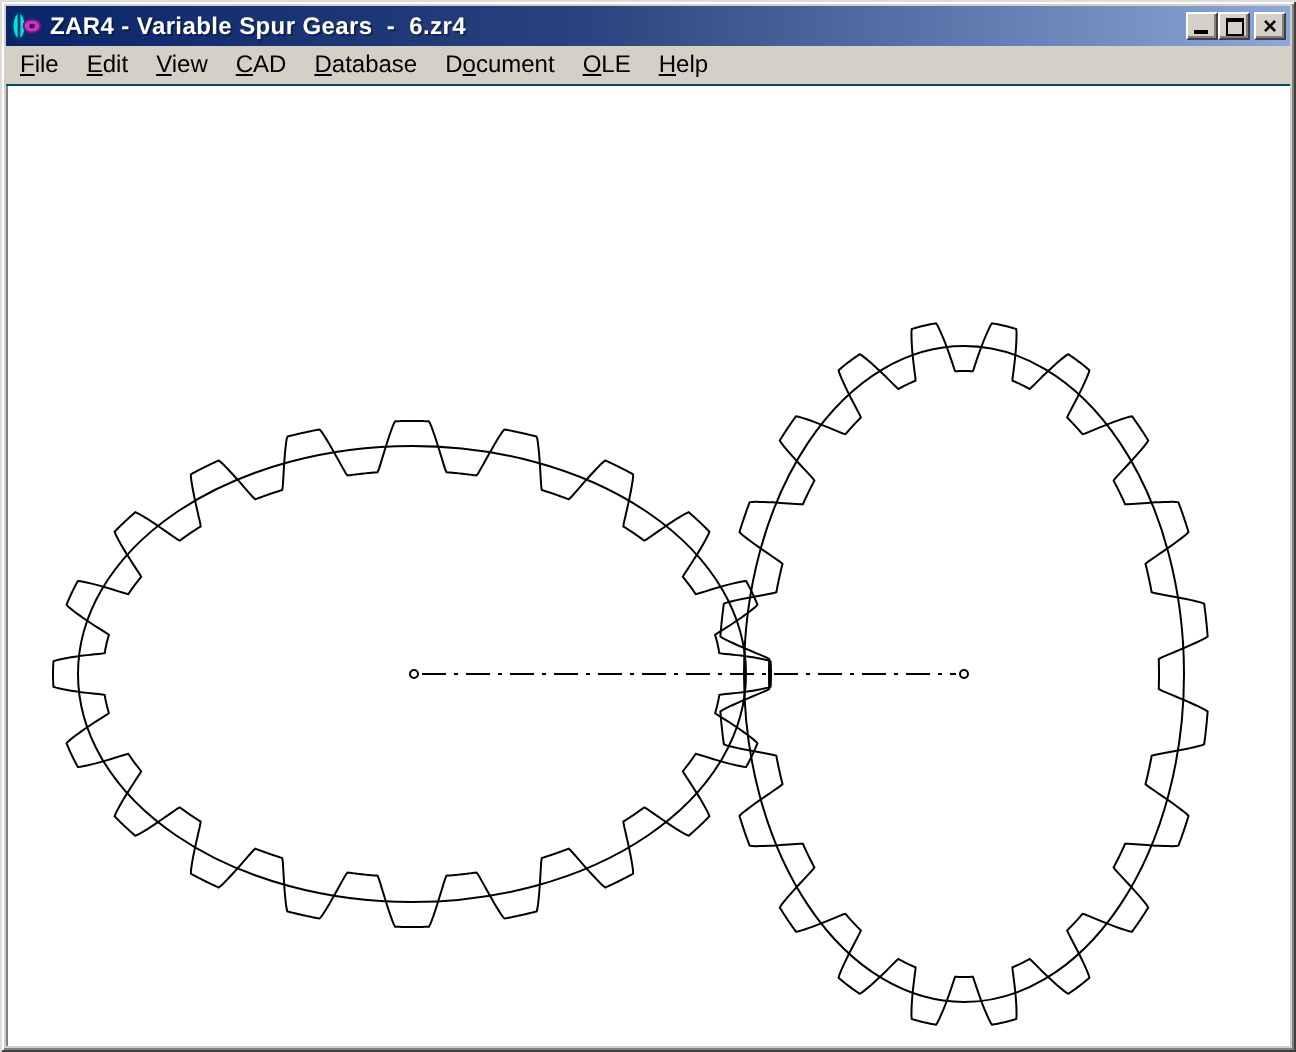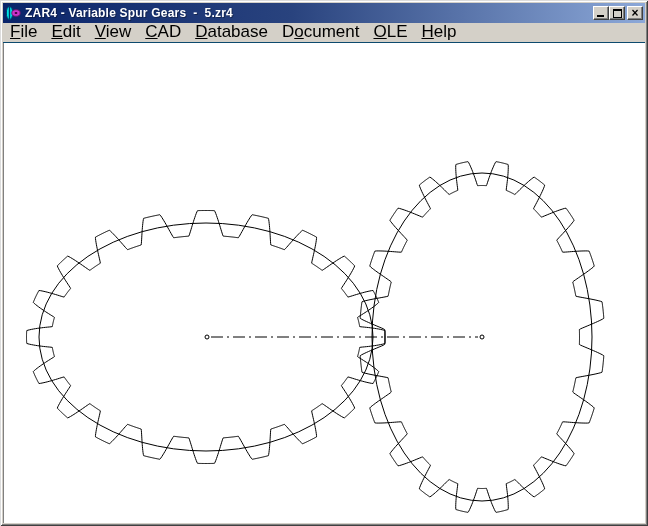--- a/index.html
+++ b/index.html
@@ -36,21 +36,21 @@
   .glyph-max{position:absolute;left:3px;top:2px;width:7px;height:6px;border:1px solid #000;border-top-width:2px;}
   .glyph-close{
     position:absolute;inset:0;display:flex;align-items:center;justify-content:center;
     font:bold 12px/1 "Liberation Sans",sans-serif;color:#000;padding-bottom:1px;
   }
   .menubar{
     position:absolute;left:3px;top:23px;right:3px;height:19px;
     background:var(--chrome,#d4d0c8);
     border-bottom:4px solid #0c4a6e;
     display:flex;align-items:center;
-    font-size:17px;color:var(--menu-text,#000);
+    font-size:12px;color:var(--menu-text,#000);
   }
   .menu-item{padding:1px 7px 2px 7px;white-space:nowrap;}
   .menu-item u{text-decoration:underline;}
   .client{
     position:absolute;left:3px;right:3px;top:43px;bottom:3px;
     background:#ffffff;
     box-shadow:inset 1px 0 0 #808080;
   }
   .draw-svg{position:absolute;left:0;top:0;pointer-events:none;}
 </style>
@@ -59,21 +59,21 @@
 
 <div class="window">
 
   <div class="titlebar">
     <svg class="app-icon" viewBox="0 0 16 16">
       <ellipse cx="4.5" cy="8" rx="3.2" ry="6.6" fill="#00e6e6" stroke="#003a6b" stroke-width="1"></ellipse>
       <line x1="4.5" y1="1.5" x2="4.5" y2="14.5" stroke="#003a6b" stroke-width="1.4"></line>
       <ellipse cx="11" cy="8" rx="4.2" ry="3.3" fill="#cc33cc" stroke="#6b1a6b" stroke-width="1"></ellipse>
       <ellipse cx="11" cy="8" rx="1.4" ry="1.1" fill="#3a003a"></ellipse>
     </svg>
-    <span class="title-text">ZAR4 - Variable Spur Gears  -  5.zr4</span>
+    <span class="title-text">ZAR4 - Variable Spur Gears  -  6.zr4</span>
     <span class="win-buttons">
       <button class="win-btn">
           <span class="glyph-min"></span>
         </button>
       <button class="win-btn">
           <span class="glyph-max"></span>
         </button>
       <button class="win-btn close">
           <span class="glyph-close">×</span>
         </button>

